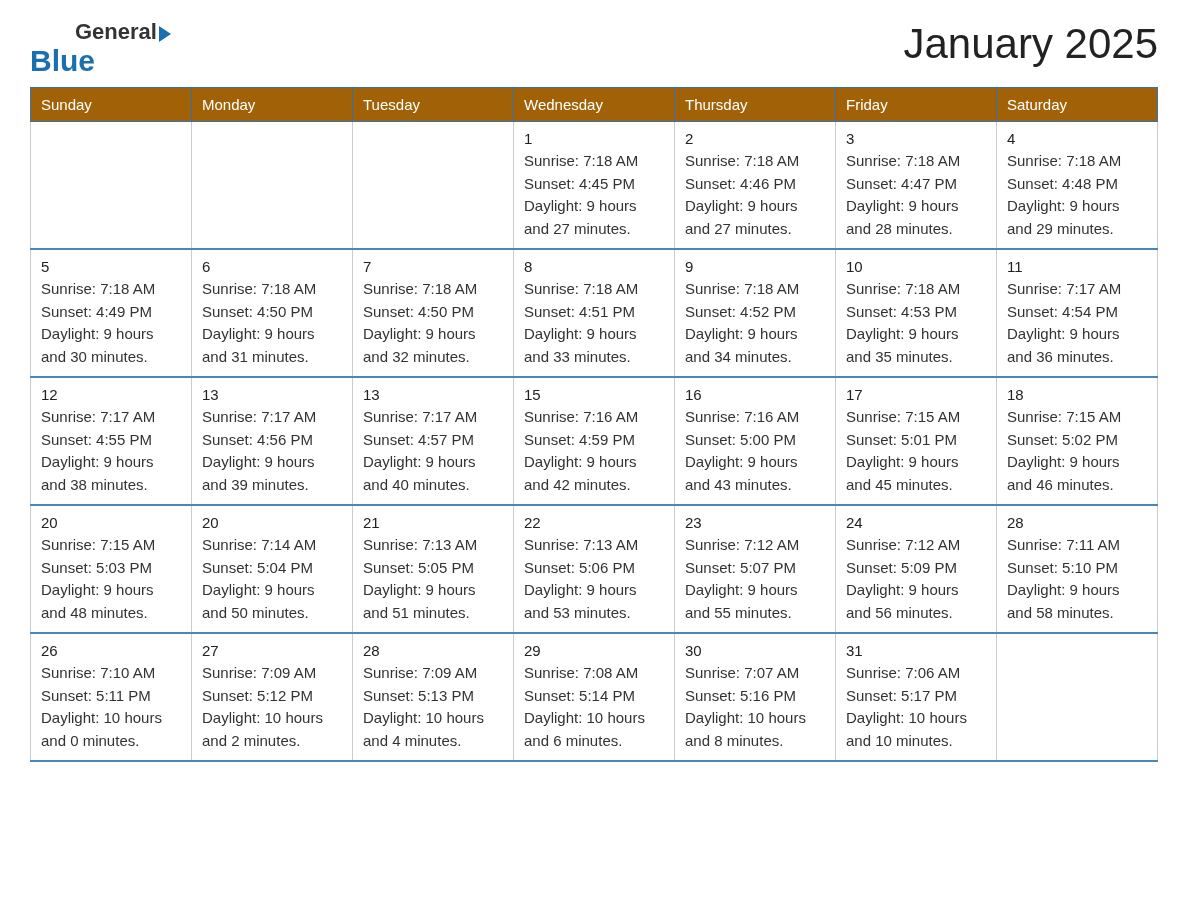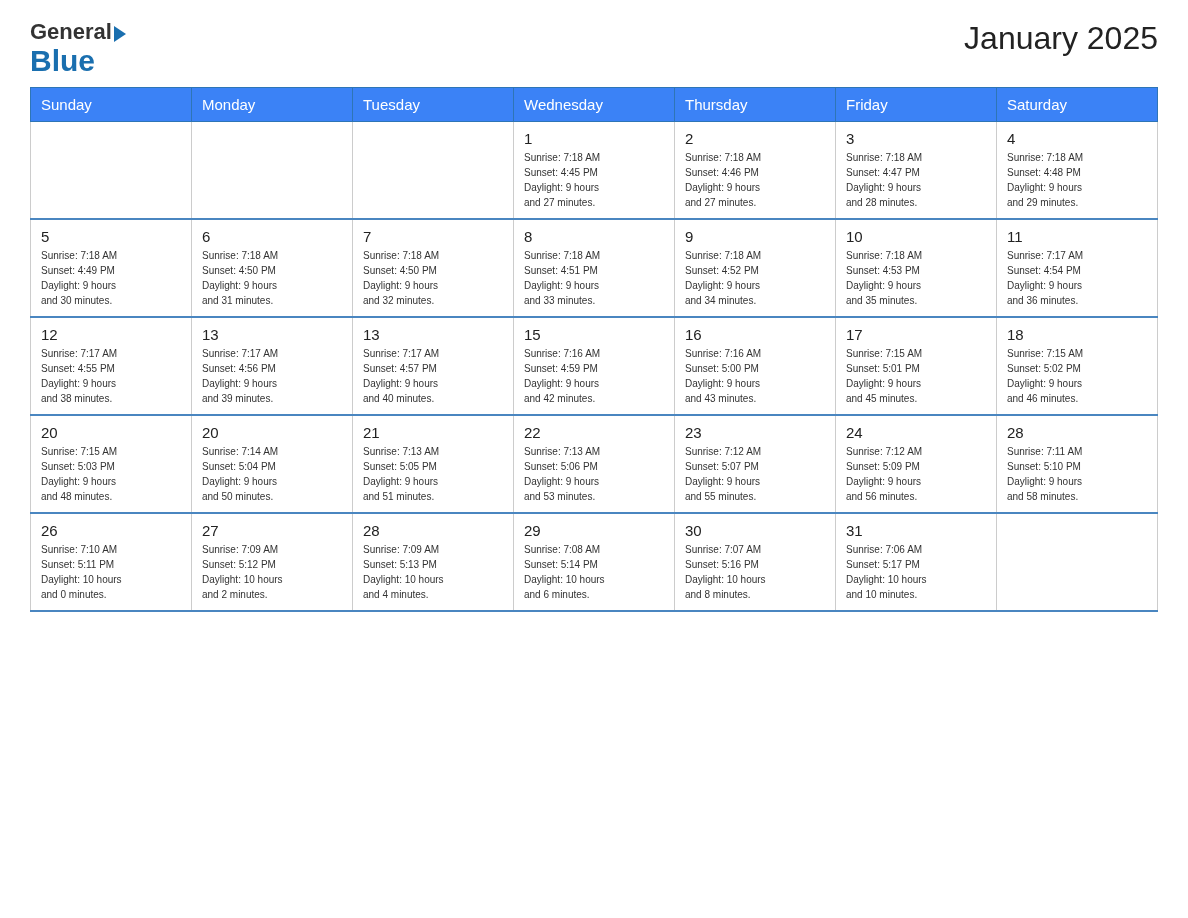--- a/index.html
+++ b/index.html
@@ -37,36 +37,36 @@
       border-left: 12px solid #1a6faf;
       border-top: 8px solid transparent;
       border-bottom: 8px solid transparent;
       margin-left: 2px;
       margin-top: 3px;
     }
     .title-block {
       text-align: right;
     }
     .month-title {
-      font-size: 32px;
+      font-size: 42px;
       font-weight: normal;
       color: #222;
     }
     .location {
       font-size: 18px;
       color: #444;
       margin-top: 2px;
     }
     .calendar {
       width: 100%;
       border-collapse: collapse;
       margin-top: 10px;
     }
     .calendar th {
-      background-color: #3b82f6;
+      background-color: #a16207;
       color: #fff;
       font-size: 15px;
       font-weight: normal;
       padding: 8px 10px;
       text-align: left;
       border: 1px solid #2e75b6;
     }
     .calendar td {
       vertical-align: top;
       padding: 8px 10px;
@@ -82,35 +82,35 @@
     .calendar tbody tr:last-child td {
       border-bottom: 2px solid #4a86c0;
     }
     .day-num {
       font-size: 15px;
       font-weight: normal;
       color: #222;
       margin-bottom: 3px;
     }
     .day-info {
-      font-size: 10px;
+      font-size: 15px;
       color: #333;
       line-height: 1.5;
     }
     .empty-cell {
       background: #fff;
     }
   </style>
 </head>
 <body>
 
 <div class="header">
   <div class="logo">
     <div style="display:flex; flex-direction:column; line-height:1.1;">
-      <div style="display:flex; align-items:center;">
+      <div style="display:flex; align-items:center;margin-left:45px;">
         <span class="logo-general">General</span>
         <div class="logo-arrow"></div>
       </div>
       <span class="logo-blue">Blue</span>
     </div>
   </div>
   <div class="title-block">
     <div class="month-title">January 2025</div>
   </div>
 </div>

